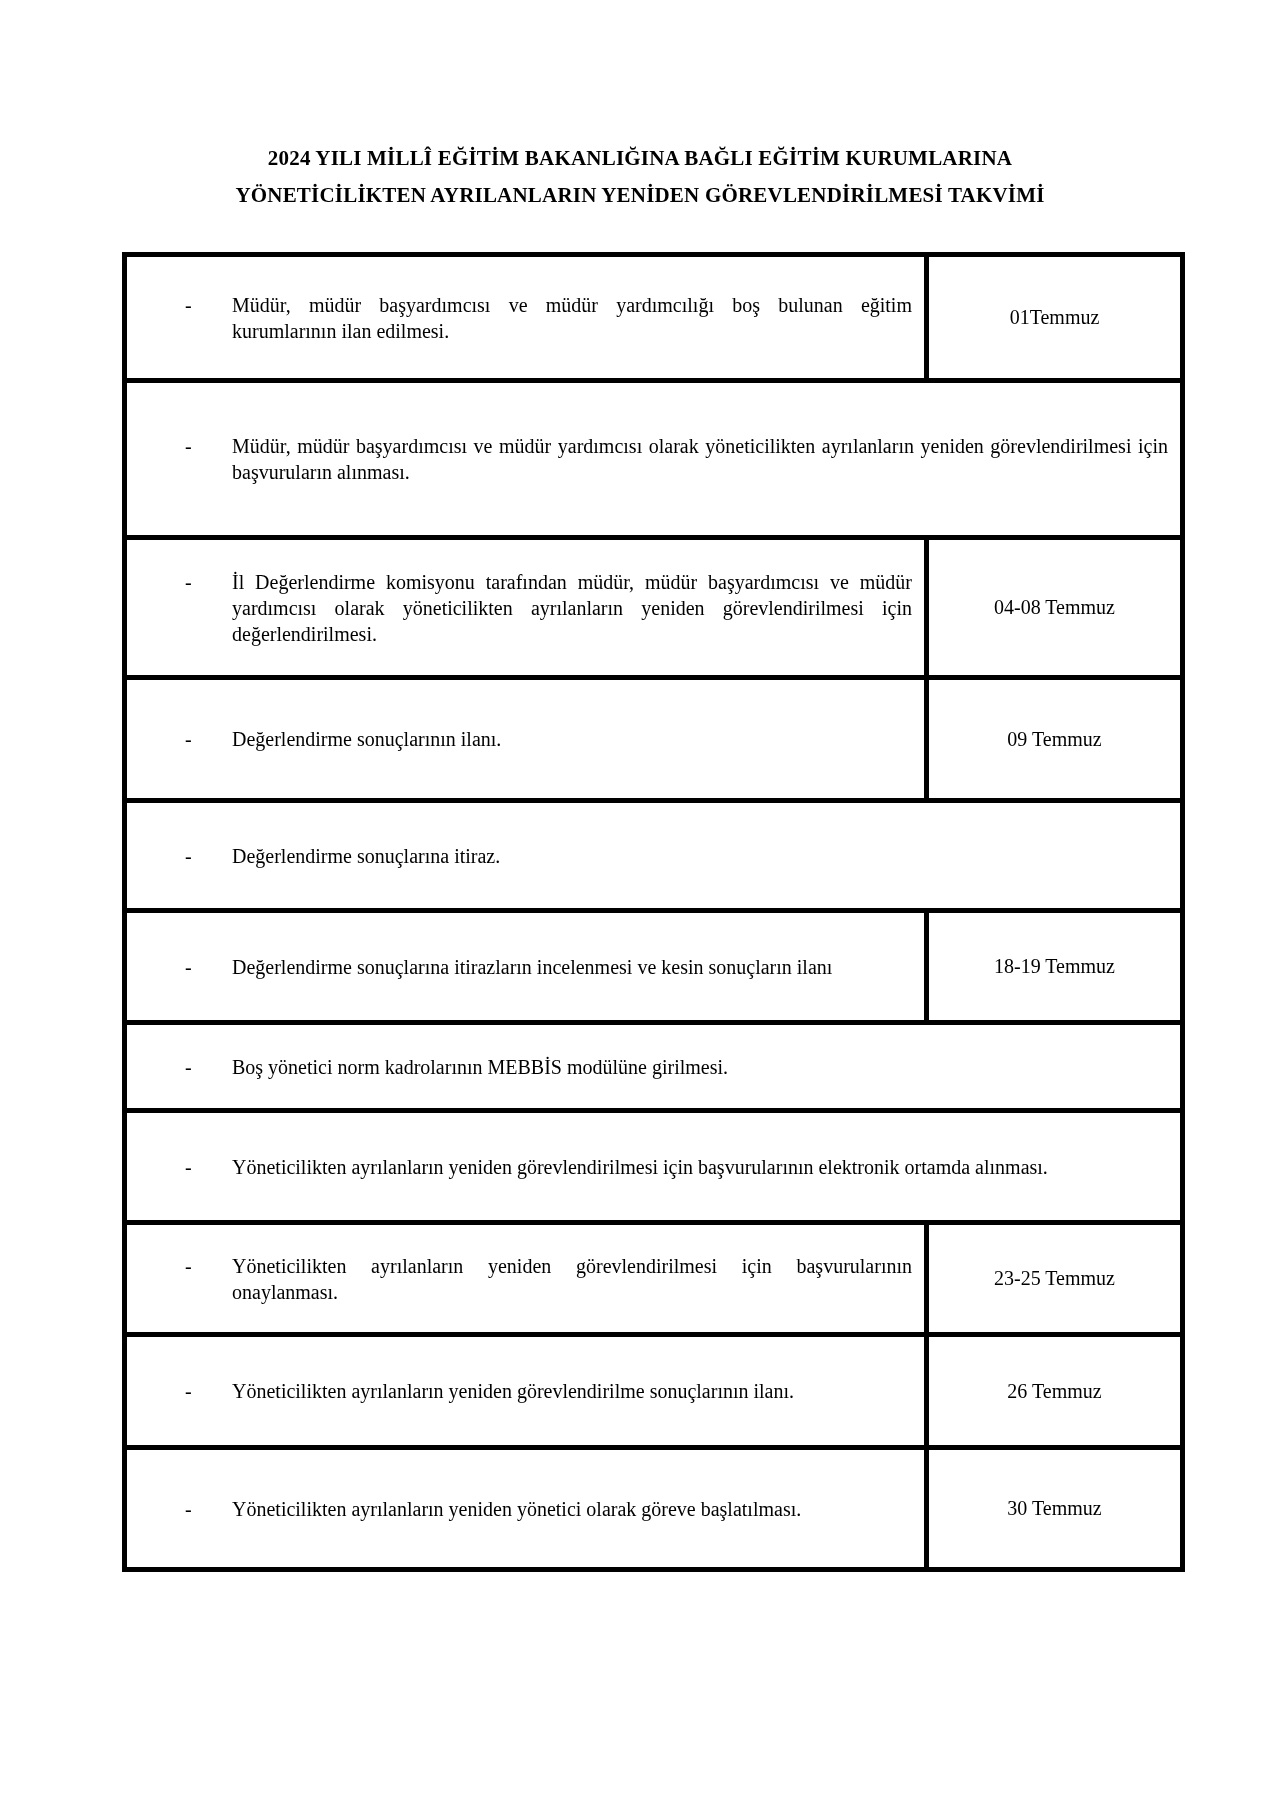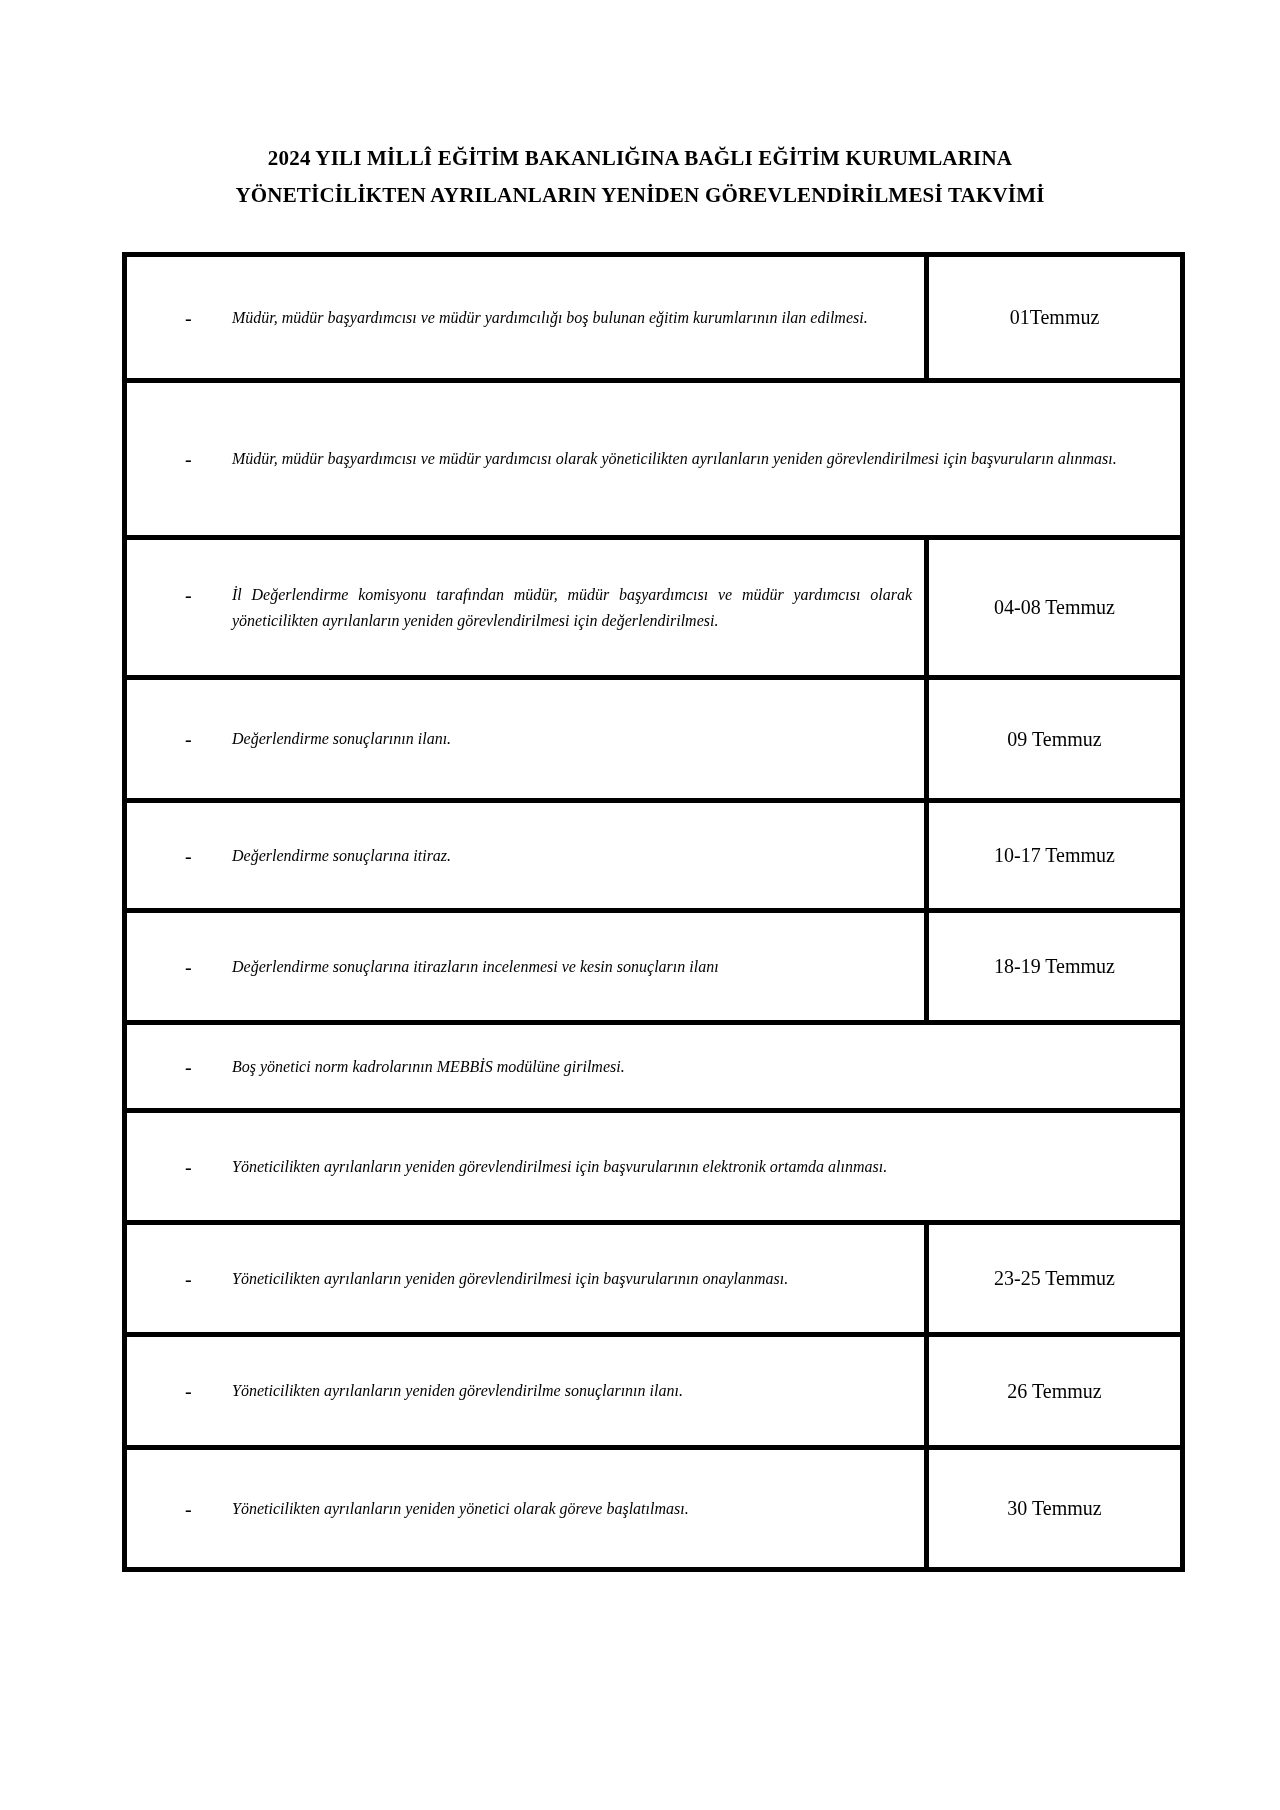--- a/index.html
+++ b/index.html
@@ -60,25 +60,24 @@
     width: 100%;
   }
   .bullet {
     flex: 0 0 47px;
     width: 47px;
     font-size: 20px;
     line-height: 26px;
   }
   .activity-text {
     flex: 1 1 auto;
-    font-size: 16px;
+    font-size: 20px;
     line-height: 26px;
     text-align: justify;
     padding-right: 12px;
-    font-style: italic;
   }
   .cell-date {
     flex: 0 0 256px;
     box-sizing: border-box;
     border-left: 5px solid #000000;
     display: flex;
     align-items: center;
     justify-content: center;
     font-size: 20px;
     text-align: center;
@@ -132,21 +131,20 @@
     <div class="cell-date">09 Temmuz</div>
   </div>
 
   <div class="srow" style="min-height: 110px;">
     <div class="cell-activity">
       <div class="activity-inner">
         <span class="bullet">-</span>
         <span class="activity-text">Değerlendirme sonuçlarına itiraz.</span>
       </div>
     </div>
-    <div class="cell-date">10-17 Temmuz</div>
   </div>
 
   <div class="srow" style="min-height: 112px;">
     <div class="cell-activity">
       <div class="activity-inner">
         <span class="bullet">-</span>
         <span class="activity-text">Değerlendirme sonuçlarına itirazların incelenmesi ve kesin sonuçların ilanı</span>
       </div>
     </div>
     <div class="cell-date">18-19 Temmuz</div>

